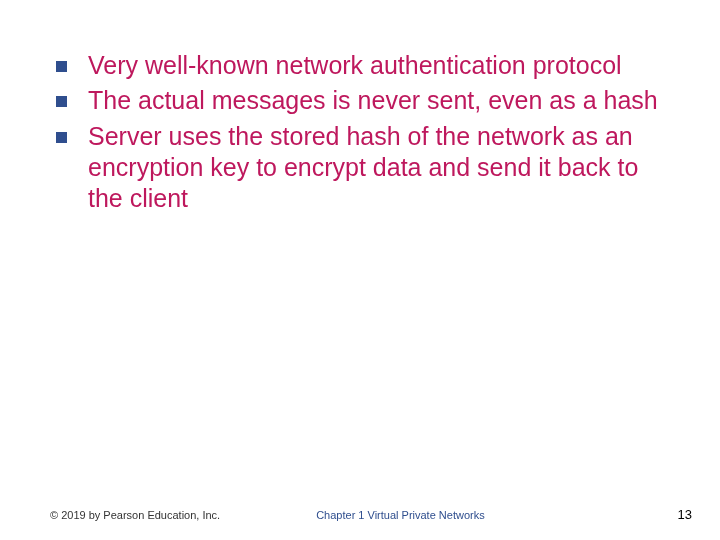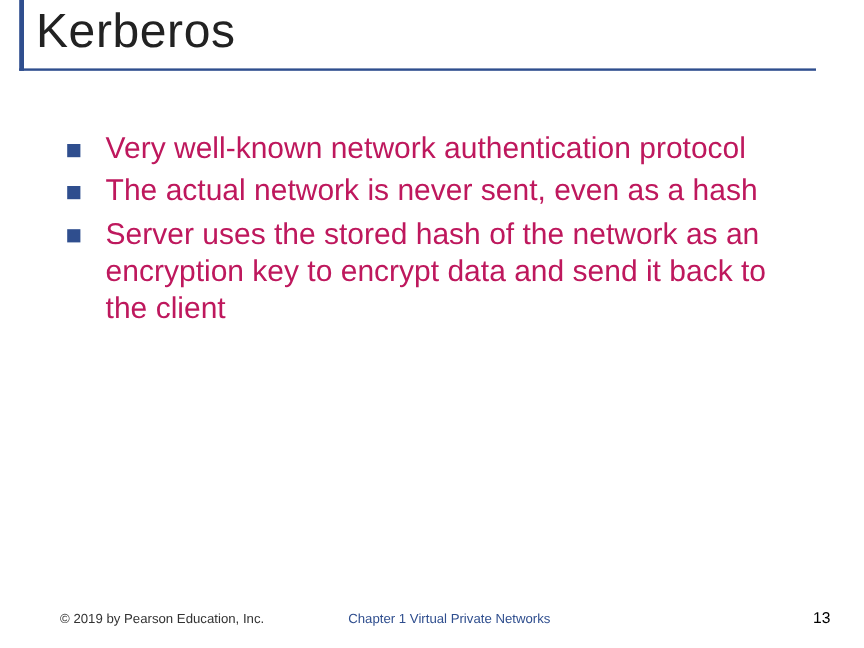--- a/index.html
+++ b/index.html
@@ -46,37 +46,34 @@
   }
   .footer {
     position: absolute;
     bottom: 18px;
     left: 0; right: 0;
     padding: 0 28px 0 50px;
     display: flex;
     align-items: baseline;
     font-size: 11px;
   }
-  .copyright { color: #333; flex: 0 0 auto; margin-right: 70px; }
+  .copyright { color: #333; flex: 0 0 auto; margin-right: 96px; }
   .chapter { color: #2f4e8e; flex: 0 0 auto; }
   .pagenum { color: #000000; font-size: 13px; margin-left: auto; }
 </style>
 </head>
 <body>
 
 <div class="slide">
 
-  <div class="title-wrap">
-    <h1 class="title">Kerberos</h1>
-  </div>
 
   <div class="body">
     <ul class="bullets">
       <li>Very well-known network authentication protocol</li>
-      <li>The actual network is never sent, even as a hash</li>
+      <li>The actual messages is never sent, even as a hash</li>
       <li>Server uses the stored hash of the network as an encryption key to encrypt data and send it back to the client</li>
     </ul>
   </div>
 
   <div class="footer">
     <span class="copyright">© 2019 by Pearson Education, Inc.</span>
     <span class="chapter">Chapter 1  Virtual Private Networks</span>
     <span class="pagenum">13</span>
   </div>
 

